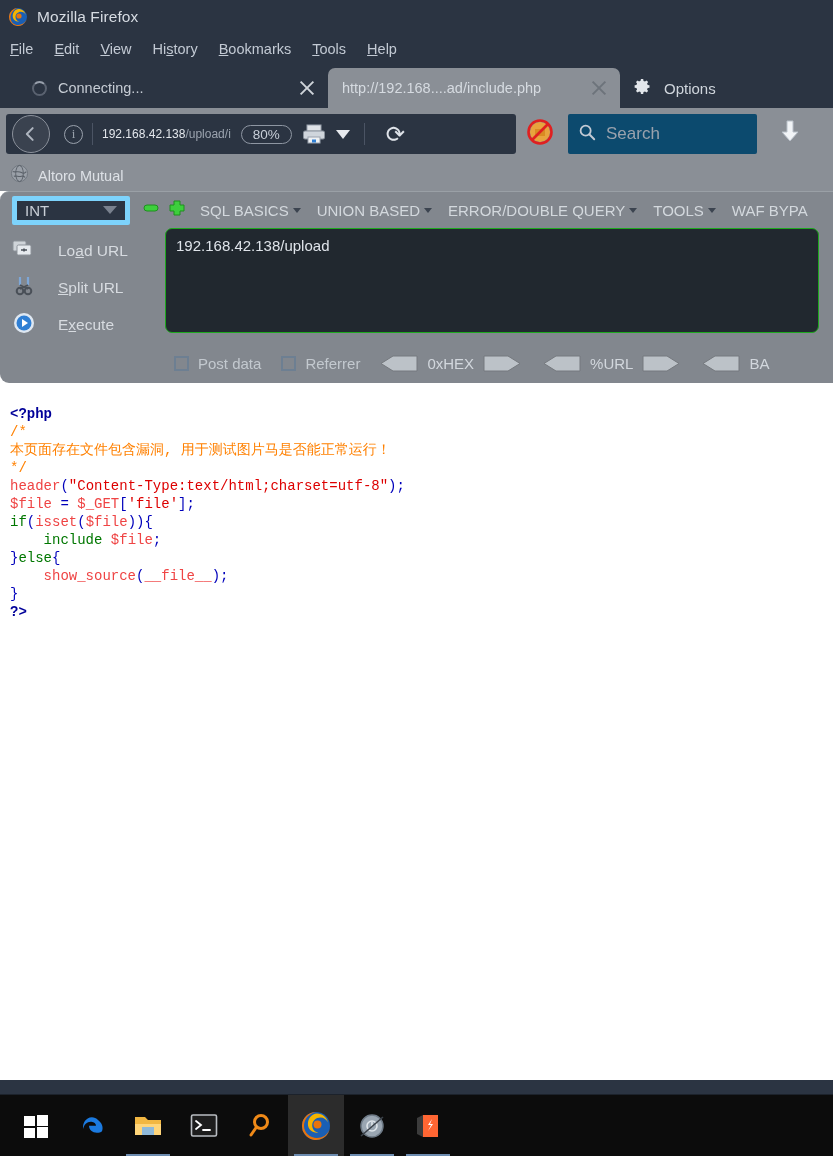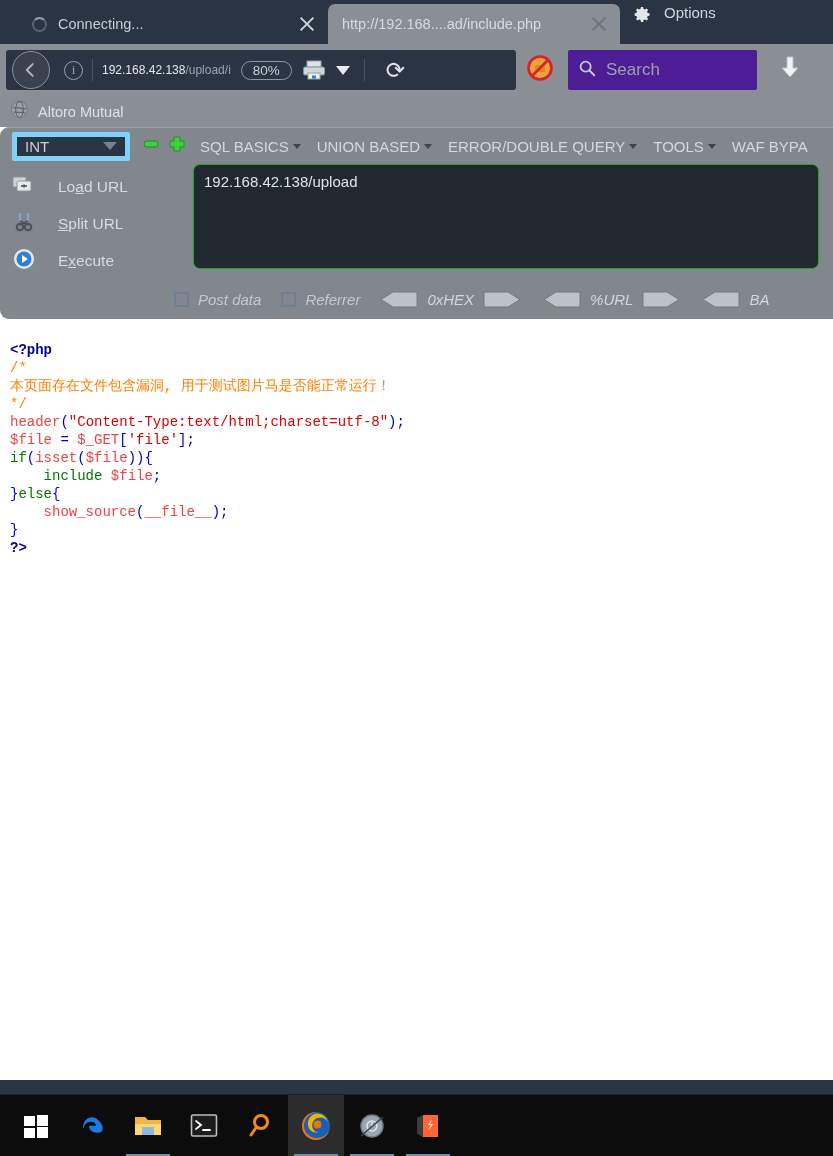--- a/index.html
+++ b/index.html
@@ -54,21 +54,21 @@
   .tab-close {
     width: 22px; height: 22px; flex: 0 0 22px; position: relative; margin-left: 6px;
   }
   .tab-close::before, .tab-close::after {
     content: ""; position: absolute; left: 2px; top: 10px; width: 18px; height: 2px;
     background: #cfd4da;
   }
   .tab-close::before { transform: rotate(45deg); }
   .tab-close::after  { transform: rotate(-45deg); }
   .tab.active .tab-close::before, .tab.active .tab-close::after { background: #6d737b; height: 2px; }
-  .opt-btn { display: flex; align-items: flex-start; height: 40px; padding: 0 14px 0 12px; }
+  .opt-btn { display: flex; align-items: center; height: 40px; padding: 0 14px 0 12px; }
   .opt-label { color: #cfd5dc; font-size: 15px; margin-left: 11px; }
 
   
   .navbar {
     height: 52px; background: #8a8f96; display: flex; align-items: center; flex: 0 0 52px;
     padding: 0 6px;
   }
   .navdark {
     background: #2b3442; border-radius: 3px; height: 40px; display: flex; align-items: center;
   }
@@ -97,21 +97,21 @@
   .caret-dn {
     width: 0; height: 0; border-left: 7px solid transparent; border-right: 7px solid transparent;
     border-top: 9px solid #e7eaee; margin-left: 8px;
   }
   .reload {
     margin-left: 12px; color: #dfe3e9; font-size: 23px; line-height: 1; padding-right: 10px;
     font-family: "DejaVu Sans", sans-serif;
   }
   .noscript { margin-left: 10px; flex: 0 0 auto; }
   .searchbox {
-    margin-left: 14px; background: #4c1d95; border-radius: 2px; height: 40px; width: 189px;
+    margin-left: 14px; background: #0c4a6e; border-radius: 2px; height: 40px; width: 189px;
     display: flex; align-items: center; padding: 0 10px; flex: 0 0 189px;
   }
   .search-label { color: #9aa2ad; font-size: 17px; margin-left: 10px; }
   .dl-arrow { margin-left: 18px; flex: 0 0 auto; }
 
   
   .bookmarks {
     height: 31px; background: #8a8f96; display: flex; align-items: center; flex: 0 0 31px;
     padding-left: 10px;
   }
@@ -136,31 +136,31 @@
   .pm-btn { margin-left: 12px; flex: 0 0 auto; }
   .hb-menu { display: flex; align-items: center; margin-left: 14px; overflow: hidden; }
   .hb-menu-item {
     color: #d3d8dd; font-size: 15px; margin-right: 16px; white-space: nowrap;
     display: flex; align-items: center;
   }
   .mcaret {
     width: 0; height: 0; border-left: 4px solid transparent; border-right: 4px solid transparent;
     border-top: 5px solid #3c4450; margin-left: 4px;
   }
-  .hb-body { display: flex; padding: 0 16px 0 0; gap: 28px; }
+  .hb-body { display: flex; padding: 0 16px 0 0; }
   .hb-actions { width: 165px; flex: 0 0 165px; padding-top: 4px; }
   .hb-action { display: flex; align-items: center; height: 37px; padding-left: 12px; }
   .hb-action-label { color: #d7dbe0; font-size: 15.5px; margin-left: 22px; }
   .hb-action-label u { text-decoration: underline; }
   .hb-textarea {
     flex: 1 1 auto; height: 105px; background: #21282f; border: 1.5px solid #1ea81e;
     border-radius: 7px; color: #dfe4ea; font-size: 15px; padding: 8px 10px;
     font-family: "Liberation Sans", sans-serif; margin-right: -2px;
   }
-  .hb-row3 { display: flex; align-items: center; height: 40px; padding-left: 174px; font-style: italic; }
+  .hb-row3 { display: flex; align-items: center; height: 40px; padding-left: 174px; }
   .cb {
     width: 15px; height: 15px; border: 2px solid #6d7f92; background: #82878e; flex: 0 0 15px;
   }
   .cb-label { color: #c3c9cf; font-size: 15px; margin-left: 9px; margin-right: 20px; }
   .enc-group { display: flex; align-items: center; margin-right: 8px; }
   .enc-label { color: #d2d7dd; font-size: 15px; margin: 8px 9px; }
   .arr-l, .arr-r { width: 38px; height: 17px; flex: 0 0 38px; }
 
   
   .content {
@@ -194,21 +194,41 @@
   .tb-item .underline {
     position: absolute; bottom: 0; left: 6px; right: 6px; height: 3px; background: #6d8cb0;
   }
   .strip-above { height: 14px; background: #2b3442; flex: 0 0 14px; }
 </style>
 </head>
 <body>
 
 <div id="app">
 
-
+  <div class="titlebar">
+    <div class="ff-logo">
+      <svg width="20" height="20" viewBox="0 0 20 20">
+        <circle cx="10" cy="10" r="9" fill="#1a5fb4"></circle>
+        <path d="M10 1a9 9 0 1 0 8.6 11.6C17 16 13.8 18 10.3 18 5.8 18 2.5 14.6 2.5 10.4 2.5 6 6 2.2 10 1z" fill="#e8740c"></path>
+        <path d="M10.5 2c3.6 0 6.6 2.6 7.2 6-.8-2-2.7-3.2-4.8-3.2-3 0-5.4 2.3-5.4 5.2 0 2.4 1.7 4.3 4 4.7-3.6.5-6.8-2-6.8-5.6C4.7 5.3 7.2 2.3 10.5 2z" fill="#f5b400"></path>
+        <circle cx="11" cy="9" r="2.6" fill="#e8740c"></circle>
+      </svg>
+    </div>
+    <div class="title-text">Mozilla Firefox</div>
+  </div>
+
+  <div class="menubar">
+    <div class="menu-item"><u>F</u>ile</div>
+    <div class="menu-item"><u>E</u>dit</div>
+    <div class="menu-item"><u>V</u>iew</div>
+    <div class="menu-item">Hi<u>s</u>tory</div>
+    <div class="menu-item"><u>B</u>ookmarks</div>
+    <div class="menu-item"><u>T</u>ools</div>
+    <div class="menu-item"><u>H</u>elp</div>
+  </div>
 
   <div class="tabstrip">
     <div class="tab inactive">
       <div class="tab-spinner"></div>
       <div class="tab-label">Connecting...</div>
       <div class="tab-close"></div>
     </div>
     <div class="tab active">
       <div class="tab-label">http://192.168....ad/include.php</div>
       <div class="tab-close"></div>

